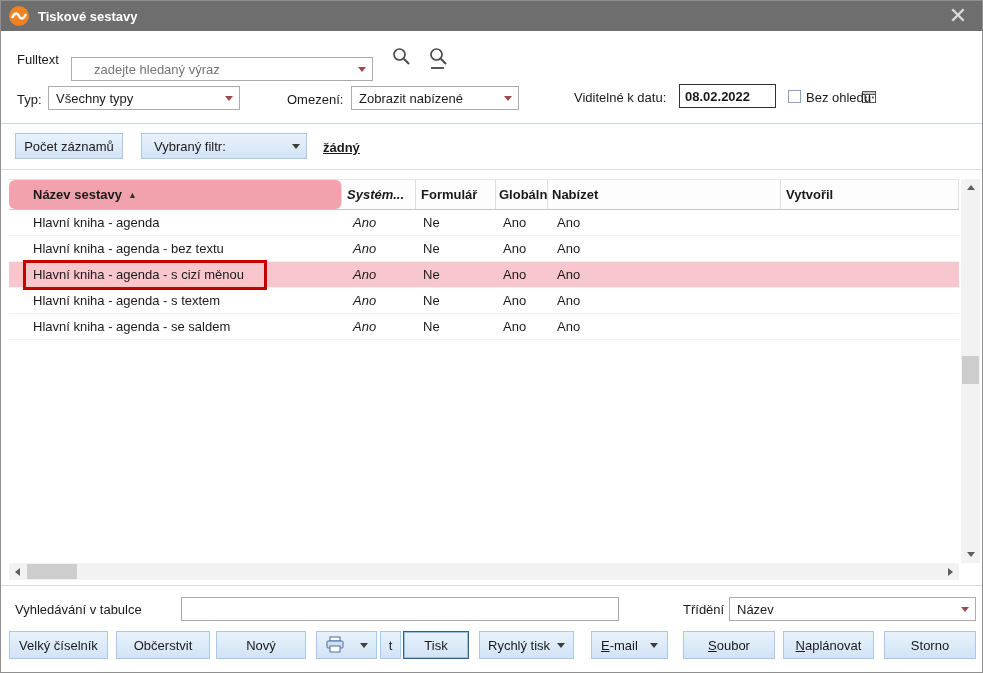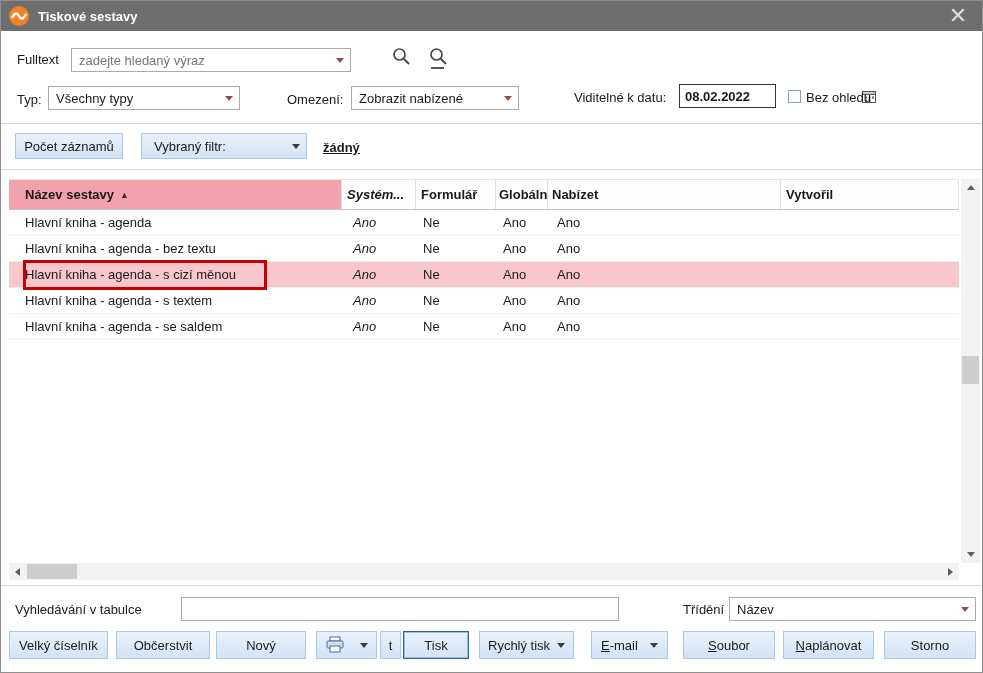--- a/index.html
+++ b/index.html
@@ -43,21 +43,21 @@
   .divider { position:absolute; left:0; width:983px; height:1px; }
 
   
   .table { position:absolute; left:8; top:178px; left:8px; width:950px; height:384px; background:#fff; }
   .thead { position:relative; height:31px; display:flex; border-top:1px solid #e4e4e4;
            border-bottom:1px solid #c6c6c6; background:#fdfdfd; font-weight:bold; }
   .thead .cell { display:flex; align-items:center; border-right:1px solid #dedede; overflow:hidden; white-space:nowrap; }
   .trow { position:relative; height:26px; display:flex; border-bottom:1px solid #f1f1f1; background:#fff; }
   .trow.selected { background:#f8c7cd; }
   .trow .cell { display:flex; align-items:center; overflow:hidden; white-space:nowrap; }
-  .c0 { width:333px; padding-left:16px; }
+  .c0 { width:333px; padding-left:24px;border-radius:6px; }
   .c1 { width:74px;  padding-left:5px;font-style:italic; }
   .c2 { width:80px;  padding-left:5px; }
   .c3 { width:52px;  padding-left:3px; }
   .c4 { width:233px; padding-left:4px; }
   .c5 { width:178px; padding-left:5px; }
   .trow .c1 { padding-left:11px; } .trow .c2 { padding-left:7px; }
   .trow .c3 { padding-left:7px; }  .trow .c4 { padding-left:9px; }
   .thead .c0 { background:#f2a2ad; }
   .sort-ic { font-size:9px; margin-left:6px; color:#333; }
   .annot { position:absolute; left:14px; top:81px; width:244px; height:30px;
@@ -91,21 +91,21 @@
         <path d="M4 13 Q 8 5 11 11 T 18 9" stroke="#ffffff" stroke-width="2.4" fill="none"></path>
       </svg>
     </span>
     <span class="title">Tiskové sestavy</span>
     <span class="close">
       <span>✕</span>
     </span>
   </div>
 
   <span class="lbl" style="left:16px;top:51px;">Fulltext</span>
-  <div class="combo combo-white" style="left:70px;top:47px;width:280px;">
+  <div class="combo combo-white" style="left:70px;top:56px;width:302px;padding-left:15px;">
     <input placeholder="zadejte hledaný výraz" style="">
     <span class="arr">
         <span class="tri-dn-red"></span>
       </span>
   </div>
   <span class="lbl" style="left:390px;top:45px;">
     <svg width="21" height="21" viewBox="0 0 21 21">
       <circle cx="8.5" cy="8.5" r="5.5" fill="none" stroke="#4a4a4a" stroke-width="1.7"></circle>
       <line x1="12.8" y1="12.8" x2="18" y2="18" stroke="#4a4a4a" stroke-width="2"></line>
     </svg>

